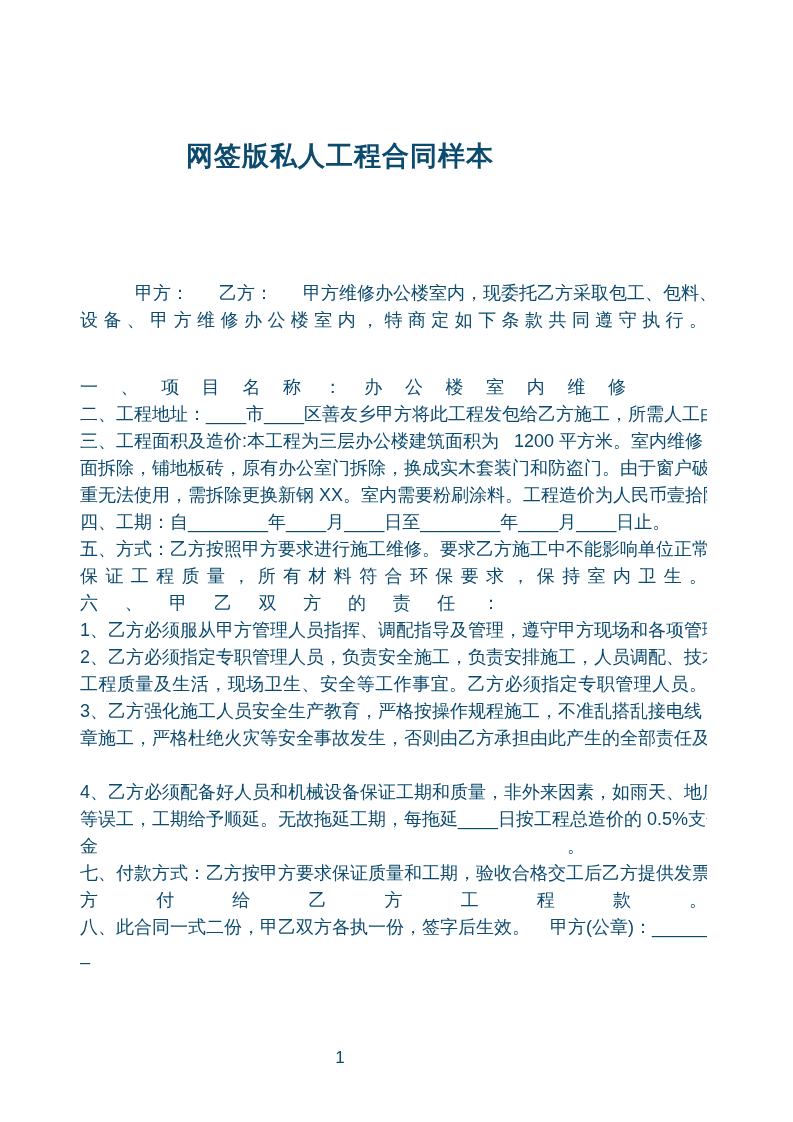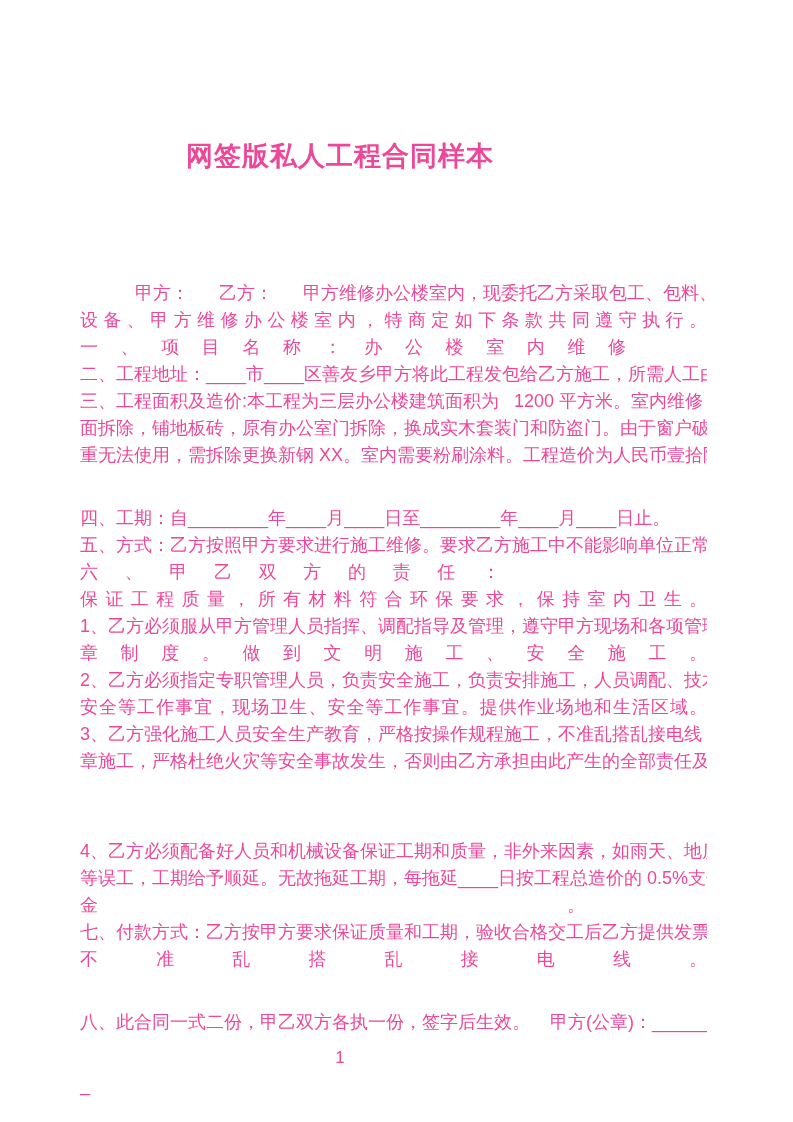--- a/index.html
+++ b/index.html
@@ -5,21 +5,21 @@
   html, body {
     margin: 0;
     padding: 0;
     background: #ffffff;
   }
   .page {
     position: relative;
     width: 793px;
     height: 1122px;
     background: #ffffff;
-    color: #ec4899;
+    color: #0c4a6e;
     font-family: "Liberation Sans", "DejaVu Sans", sans-serif;
     overflow: hidden;
   }
   .doc-title {
     position: absolute;
     top: 138px;
     left: 80px;
     width: 520px;
     text-align: center;
     font-size: 27px;
@@ -33,21 +33,21 @@
     left: 80px;
     width: 627px;
   }
   .line {
     height: 27px;
     line-height: 27px;
     font-size: 18px;
     overflow: hidden;
     white-space: pre;
   }
-  .fmt-left   { white-space: pre; margin-top: 36px; }
+  .fmt-left   { white-space: pre; }
   .fmt-clip   { white-space: pre; }
   .fmt-indent { white-space: pre; padding-left: 55px; }
   .fmt-justify {
     white-space: normal;
     text-align: justify;
     text-align-last: justify;
     text-justify: inter-character;
   }
   .page-number {
     position: absolute;
@@ -60,39 +60,38 @@
 </style>
 </head>
 <body>
 
 <div class="page">
   <div class="doc-title">网签版私人工程合同样本</div>
 
   <div class="doc-body">
       <div class="line fmt-indent">甲方：      乙方：      甲方维修办公楼室内，现委托乙方采取包工、包料、机械、</div>
       <div class="line fmt-justify">设备、甲方维修办公楼室内，特商定如下条款共同遵守执行。</div>
-      <div class="line fmt-justify" style="width: 546px;">一、项目名称：办公楼室内维修</div>
+      <div class="line fmt-justify" style="width: 546px; margin-top: 40px;">一、项目名称：办公楼室内维修</div>
       <div class="line fmt-clip">二、工程地址：____市____区善友乡甲方将此工程发包给乙方施工，所需人工由乙方</div>
       <div class="line fmt-clip">三、工程面积及造价:本工程为三层办公楼建筑面积为   1200 平方米。室内维修，原地</div>
       <div class="line fmt-clip">面拆除，铺地板砖，原有办公室门拆除，换成实木套装门和防盗门。由于窗户破损严</div>
       <div class="line fmt-clip">重无法使用，需拆除更换新钢 XX。室内需要粉刷涂料。工程造价为人民币壹拾陆万柒</div>
       <div class="line fmt-left">四、工期：自________年____月____日至________年____月____日止。</div>
       <div class="line fmt-clip">五、方式：乙方按照甲方要求进行施工维修。要求乙方施工中不能影响单位正常工作</div>
+      <div class="line fmt-justify">保证工程质量，所有材料符合环保要求，保持室内卫生。</div>
       <div class="line fmt-justify" style="width: 420px;">六、甲乙双方的责任：</div>
-      <div class="line fmt-justify">保证工程质量，所有材料符合环保要求，保持室内卫生。</div>
       <div class="line fmt-clip">1、乙方必须服从甲方管理人员指挥、调配指导及管理，遵守甲方现场和各项管理及规</div>
-      <div class="line fmt-justify">章制度。做到文明施工、安全施工。</div>
       <div class="line fmt-clip">2、乙方必须指定专职管理人员，负责安全施工，负责安排施工，人员调配、技术安全</div>
-      <div class="line fmt-justify">安全等工作事宜，现场卫生、安全等工作事宜。提供作业场地和生活区域。</div>
+      <div class="line fmt-justify">工程质量及生活，现场卫生、安全等工作事宜。乙方必须指定专职管理人员。</div>
       <div class="line fmt-clip">3、乙方强化施工人员安全生产教育，严格按操作规程施工，不准乱搭乱接电线，不违</div>
       <div class="line fmt-clip">章施工，严格杜绝火灾等安全事故发生，否则由乙方承担由此产生的全部责任及损失</div>
       <div class="line fmt-left"></div>
       <div class="line fmt-clip">4、乙方必须配备好人员和机械设备保证工期和质量，非外来因素，如雨天、地质灾害</div>
       <div class="line fmt-clip">等误工，工期给予顺延。无故拖延工期，每拖延____日按工程总造价的 0.5%支付罚</div>
       <div class="line fmt-justify" style="width: 505px;">金。</div>
       <div class="line fmt-clip">七、付款方式：乙方按甲方要求保证质量和工期，验收合格交工后乙方提供发票，甲</div>
-      <div class="line fmt-justify">不准乱搭乱接电线。</div>
+      <div class="line fmt-justify">方付给乙方工程款。</div>
       <div class="line fmt-left">八、此合同一式二份，甲乙双方各执一份，签字后生效。    甲方(公章)：________</div>
       <div class="line fmt-left">_</div>
     </div>
 
   <div class="page-number">1</div>
 </div>
 
 </body></html>

